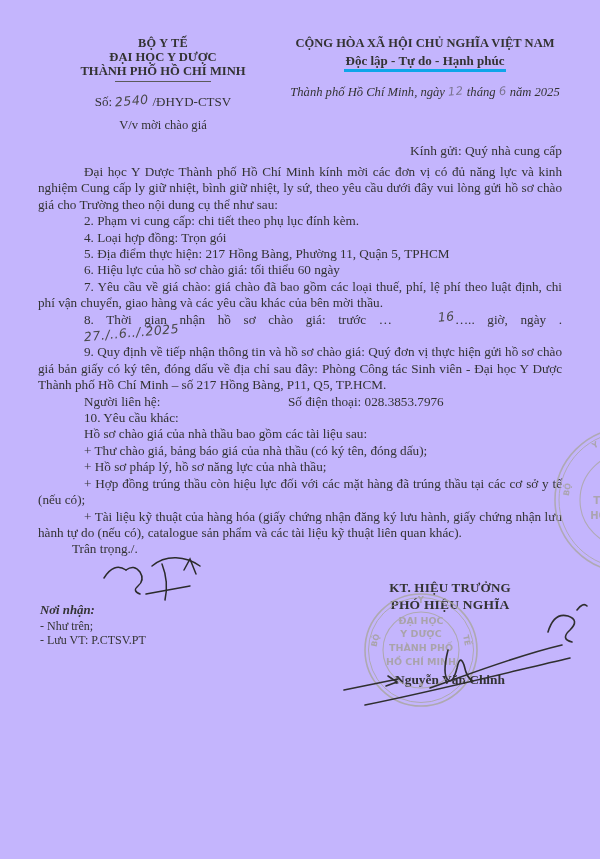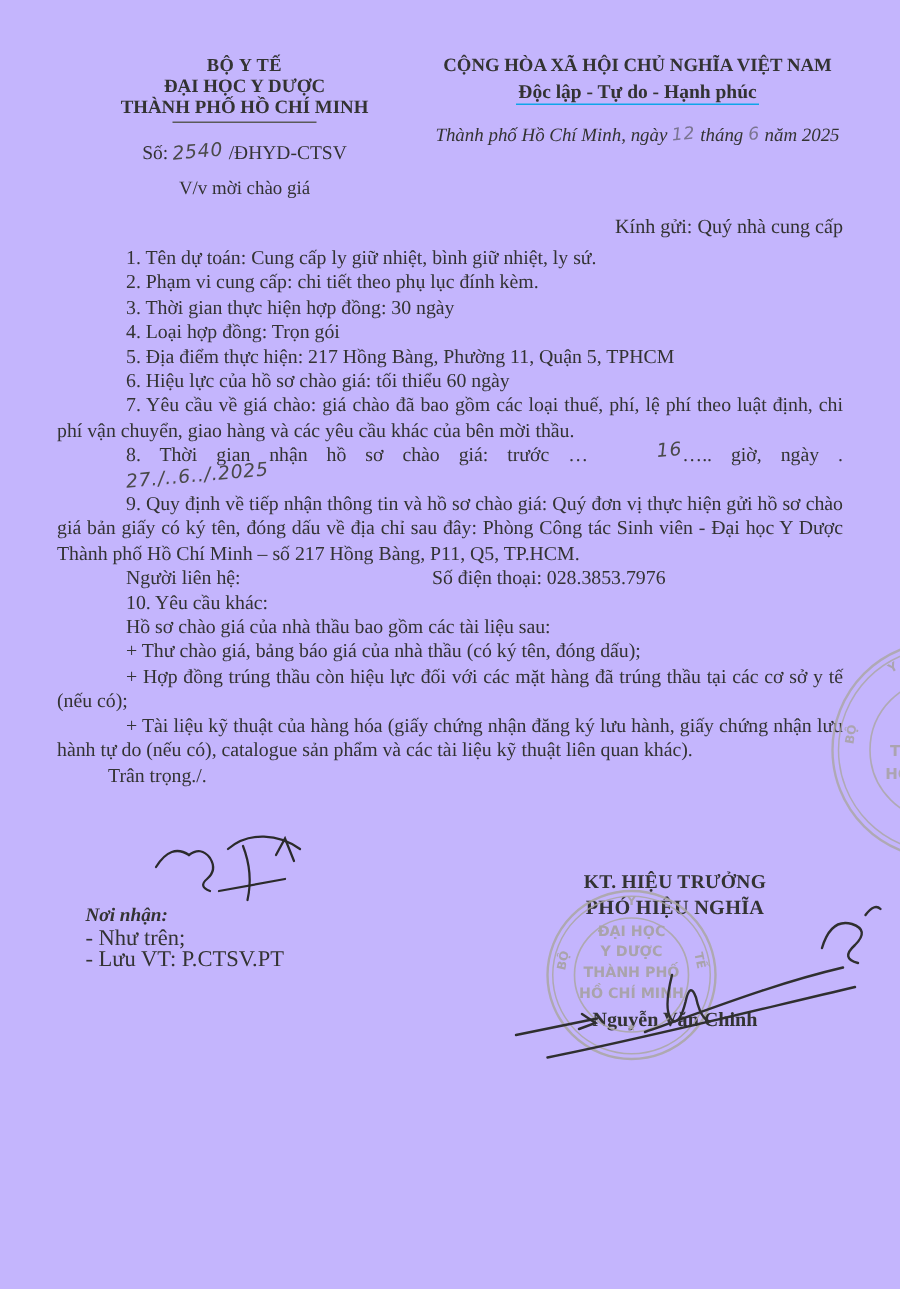--- a/index.html
+++ b/index.html
@@ -11,38 +11,38 @@
   .content{position:absolute;left:38px;top:36px;width:524px;}
   .header{display:flex;}
   .h-left{width:250px;text-align:center;line-height:14px;}
   .h-right{width:274px;text-align:center;line-height:15px;}
   .hl1{font-size:12.3px;font-weight:bold;letter-spacing:.3px;}
   .hl2,.hl3{font-size:12.6px;font-weight:bold;}
   .rule{width:96px;border-bottom:1px solid #5a5a5a;margin:3px auto 0;}
   .so-line{margin-top:13px;font-size:13px;white-space:nowrap;}
   .subject{margin-top:9px;font-size:12.6px;text-align:center;}
   .n1{font-size:12.5px;font-weight:bold;white-space:nowrap;}
-  .n2{display:inline-block;font-size:13px;font-weight:bold;border-bottom:1px solid #0ea5e9;padding:0 2px 1px;margin-top:2px;}
+  .n2{display:inline-block;font-size:13px;font-weight:bold;border-bottom:3px solid #0ea5e9;padding:0 2px 1px;margin-top:2px;}
   .date-line{margin-top:13px;font-style:italic;font-size:12.6px;white-space:nowrap;}
   .hand{
     display:inline-block;font-family:"DejaVu Sans",sans-serif;font-style:italic;
     color:#4a4a4a;font-size:12.5px;transform:rotate(-5deg) translateY(-1px);
     letter-spacing:.5px;
   }
   .hand.faint{opacity:.6;font-size:11.5px;}
   .salutation{text-align:right;margin-top:11px;font-size:13.4px;}
   .body{margin-top:5px;font-size:13.2px;line-height:16.4px;text-align:justify;}
   .body p{margin:0;text-indent:46px;}
   .contact{position:relative;height:16.4px;}
   .contact .clabel{margin-left:46px;}
   .contact .cphone{position:absolute;left:250px;top:0;}
   .closing{text-indent:34px !important;position:relative;}
-  .recipients{position:absolute;left:57px;top:603px;line-height:14px;}
+  .recipients{position:absolute;left:40px;top:603px;line-height:14px;}
   .r-label{font-weight:bold;font-style:italic;font-size:12.8px;margin-bottom:2px;}
-  .r-line{font-size:15px;}
+  .r-line{font-size:12px;}
   .signblock{position:absolute;left:330px;top:580px;width:240px;text-align:center;}
   .s-t1{font-weight:bold;font-size:13px;letter-spacing:.2px;}
   .s-t2{font-weight:bold;font-size:13.5px;margin-top:1px;letter-spacing:.2px;}
   .s-name{font-weight:bold;font-size:13.4px;margin-top:59px;}
   svg.overlay{position:absolute;pointer-events:none;}
   .stamp-txt{font-family:"DejaVu Sans",sans-serif;font-weight:bold;}
 </style>
 </head>
 <body>
 
@@ -71,38 +71,38 @@
           <span>tháng</span>
           <span class="hand faint">6</span>
           <span>năm 2025</span>
         </div>
       </div>
     </div>
 
     <div class="salutation">Kính gửi: Quý nhà cung cấp</div>
 
     <div class="body">
-      <p>1. Tên dự toán: Cung cấp ly giữ nhiệt, bình giữ nhiệt, ly sứ.</p>
+      <p>Đại học Y Dược Thành phố Hồ Chí Minh kính mời các đơn vị có đủ năng lực và kinh nghiệm Cung cấp ly giữ nhiệt, bình giữ nhiệt, ly sứ, theo yêu cầu dưới đây vui lòng gửi hồ sơ chào giá cho Trường theo nội dung cụ thể như sau:</p>
       <p>2. Phạm vi cung cấp: chi tiết theo phụ lục đính kèm.</p>
-      <p>3. Thời gian thực hiện hợp đồng: 30 ngày</p>
       <p>4. Loại hợp đồng: Trọn gói</p>
       <p>5. Địa điểm thực hiện: 217 Hồng Bàng, Phường 11, Quận 5, TPHCM</p>
       <p>6. Hiệu lực của hồ sơ chào giá: tối thiểu 60 ngày</p>
       <p>7. Yêu cầu về giá chào: giá chào đã bao gồm các loại thuế, phí, lệ phí theo luật định, chi phí vận chuyển, giao hàng và các yêu cầu khác của bên mời thầu.</p>
       <p>
         <span>8. Thời gian nhận hồ sơ chào giá: trước …</span><span class="hand">16</span><span>….. giờ, ngày .</span><span class="hand">27./..6../.2025</span>
       </p>
       <p>9. Quy định về tiếp nhận thông tin và hồ sơ chào giá: Quý đơn vị thực hiện gửi hồ sơ chào giá bản giấy có ký tên, đóng dấu về địa chỉ sau đây: Phòng Công tác Sinh viên - Đại học Y Dược Thành phố Hồ Chí Minh – số 217 Hồng Bàng, P11, Q5, TP.HCM.</p>
       <div class="contact">
         <span class="clabel">Người liên hệ:</span>
         <span class="cphone">Số điện thoại: 028.3853.7976</span>
       </div>
       <p>10. Yêu cầu khác:</p>
       <p>Hồ sơ chào giá của nhà thầu bao gồm các tài liệu sau:</p>
       <p>+ Thư chào giá, bảng báo giá của nhà thầu (có ký tên, đóng dấu);</p>
+      <p>+ Hồ sơ pháp lý, hồ sơ năng lực của nhà thầu;</p>
       <p>+ Hợp đồng trúng thầu còn hiệu lực đối với các mặt hàng đã trúng thầu tại các cơ sở y tế (nếu có);</p>
       <p>+ Tài liệu kỹ thuật của hàng hóa (giấy chứng nhận đăng ký lưu hành, giấy chứng nhận lưu hành tự do (nếu có), catalogue sản phẩm và các tài liệu kỹ thuật liên quan khác).</p>
       <p class="closing"><span>Trân trọng./.</span></p>
     </div>
   </div>
 
   <div class="recipients">
     <div class="r-label">Nơi nhận:</div>
     <div class="r-line">- Như trên;</div>
     <div class="r-line">- Lưu VT: P.CTSV.PT</div>

